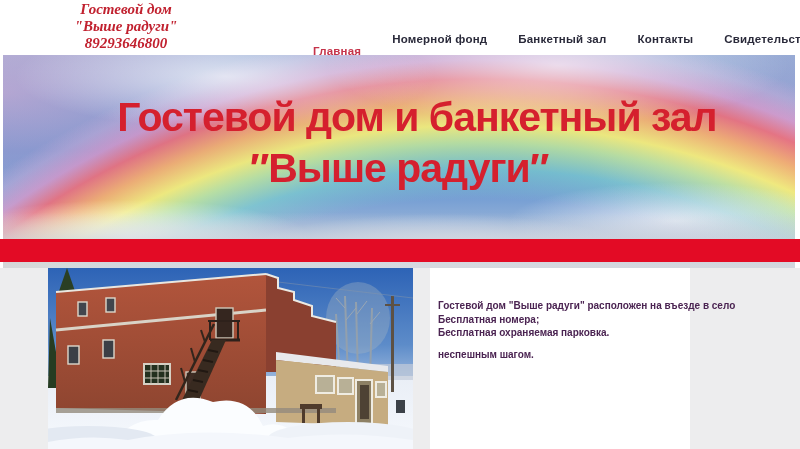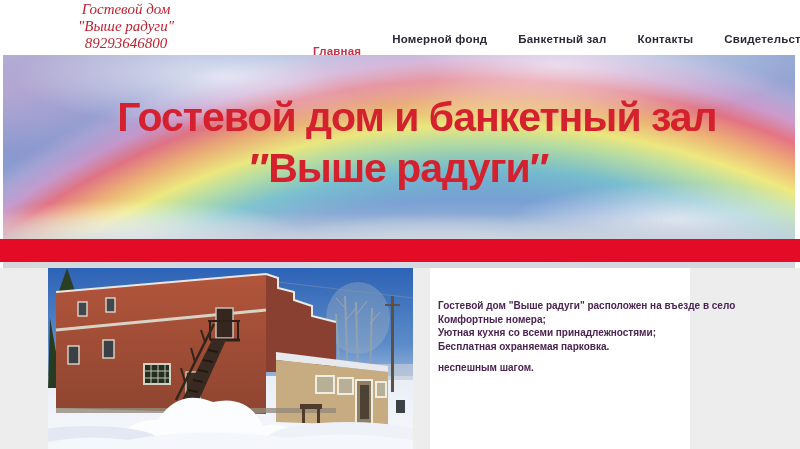--- a/index.html
+++ b/index.html
@@ -5,21 +5,21 @@
   html,body{margin:0;padding:0;}
   body{
     width:800px;height:449px;position:relative;overflow:hidden;
     background:#ffffff;
     font-family:"Liberation Sans", sans-serif;
   }
   
   .header{position:absolute;left:0;top:0;width:800px;height:55px;background:#ffffff;}
   .logo{
     position:absolute;left:56px;top:1px;width:140px;text-align:center;
-    font-family:"Liberation Serif", serif;font-style:italic;font-weight:normal;
+    font-family:"Liberation Serif", serif;font-style:italic;font-weight:bold;
     font-size:15px;line-height:17px;color:#c1212f;cursor:pointer;
   }
   .address{
     position:absolute;left:398px;top:9px;width:300px;
     font-size:10px;font-weight:bold;color:#c1212f;white-space:nowrap;
   }
   .nav{
     position:absolute;left:313px;top:33px;display:flex;gap:31px;
     font-size:11.5px;font-weight:bold;color:#2a2a3a;letter-spacing:.2px;white-space:nowrap;
   }
@@ -188,19 +188,18 @@
     <rect x="254" y="141" width="3" height="14" fill="#4f3b2c"></rect>
     <rect x="269" y="141" width="3" height="14" fill="#4f3b2c"></rect>
 
     <rect x="348" y="132" width="9" height="13" fill="#3c4148"></rect>
   </svg>
 </div>
 
 <section class="panel">
   <div class="panel-inner">
     <div class="panel-line">Гостевой дом "Выше радуги" расположен на въезде в село</div>
-    <div class="panel-line">Комфортные номера;</div>
-    <div class="panel-line">Уютная кухня со всеми принадлежностями;</div>
+    <div class="panel-line">Бесплатная номера;</div>
     <div class="panel-line">Бесплатная охраняемая парковка.</div>
     <div class="panel-gap"></div>
     <div class="panel-line">неспешным шагом.</div>
   </div>
 </section>
 
 </body></html>

